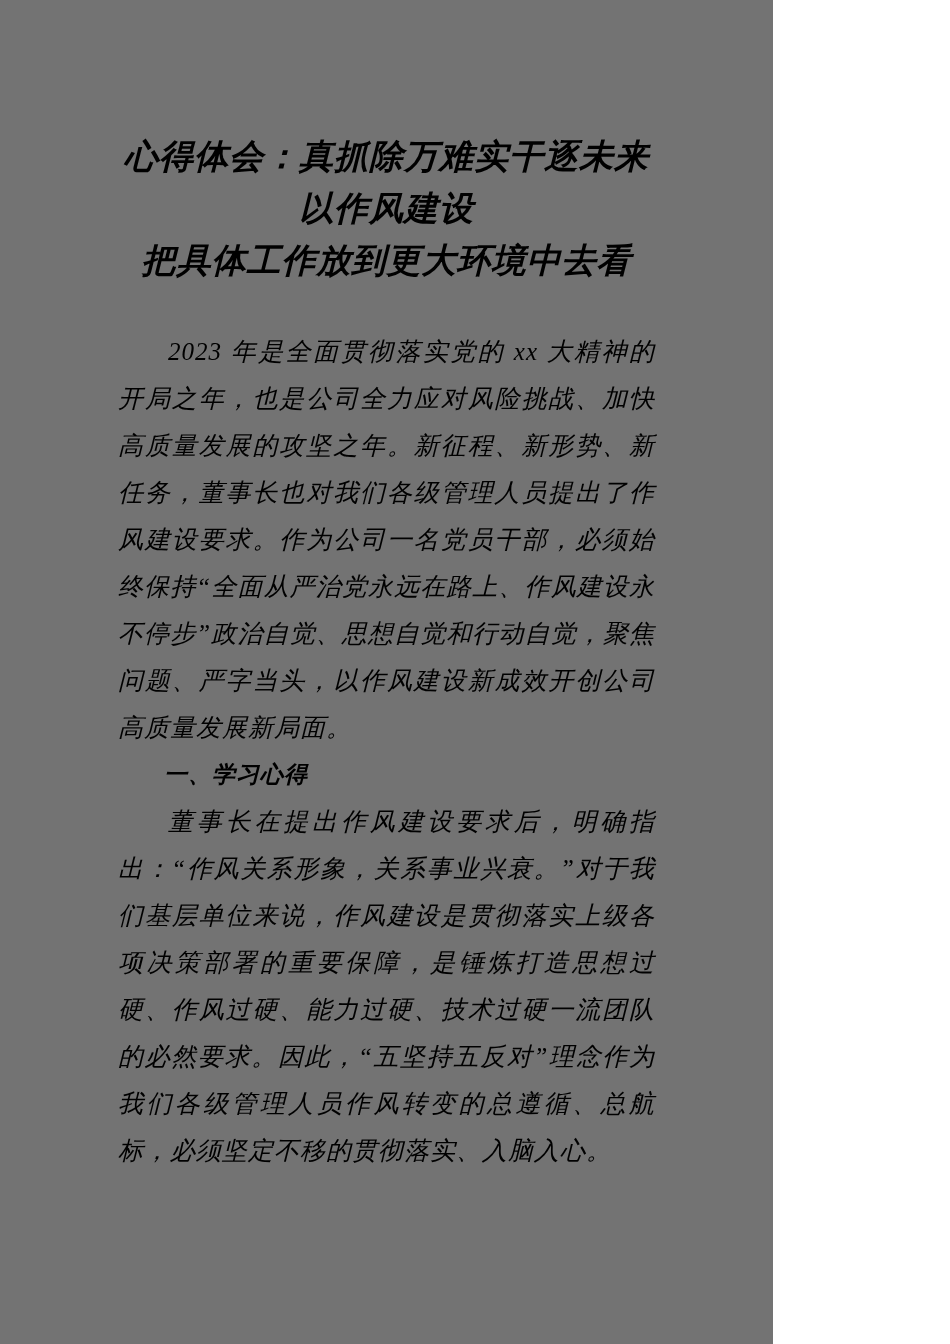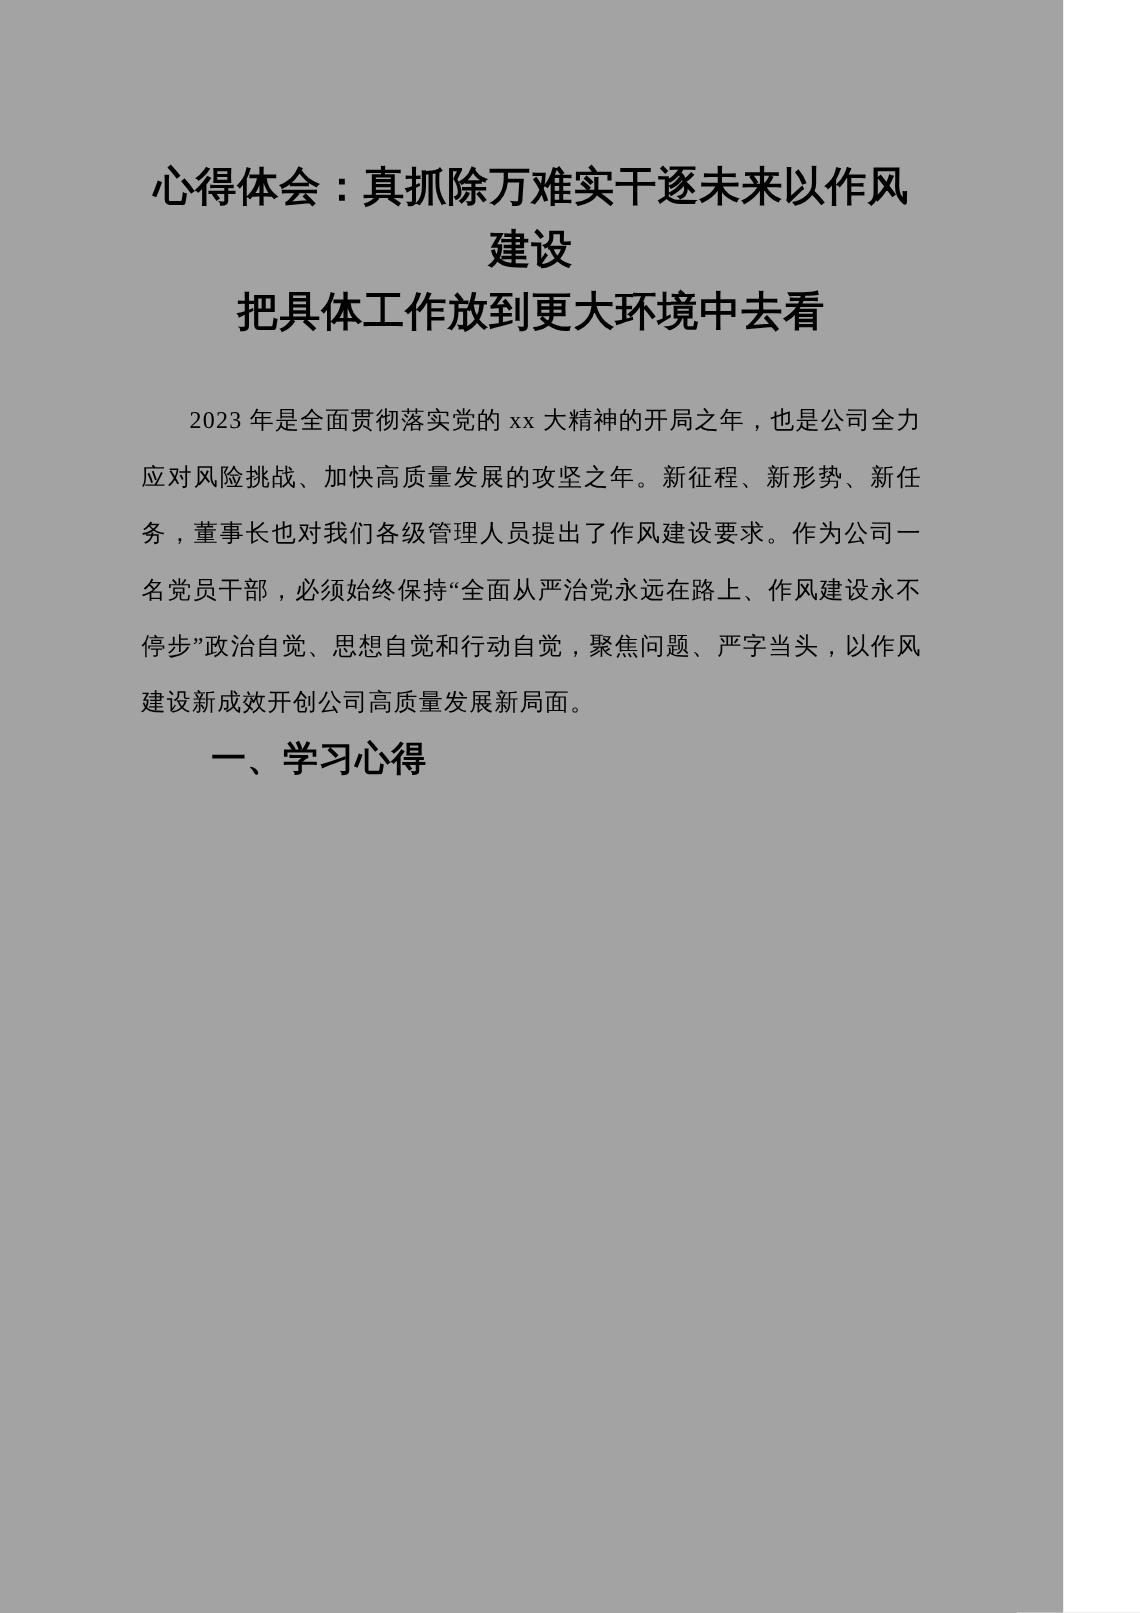--- a/index.html
+++ b/index.html
@@ -6,47 +6,48 @@
   html, body { margin: 0; padding: 0; }
   body {
     width: 950px;
     height: 1344px;
     background: #ffffff;
     color: #000000;
     font-family: "Liberation Serif", "DejaVu Serif", serif;
     overflow: hidden;
   }
   .page {
-    width: 886px;
+    width: 773px;
     height: 1344px;
     padding: 130px 118px 0 118px;
-    background: #a3a3a3;
+    background: #737373;
+    font-style: italic;
   }
   .doc-title {
     margin: 0 0 42px 0;
     text-align: center;
     font-family: "Liberation Sans", "DejaVu Sans", sans-serif;
     font-weight: bold;
     font-size: 34px;
     line-height: 52px;
     letter-spacing: 1px;
   }
   .title-line { display: block; }
   .para {
     margin: 0;
-    font-size: 20px;
+    font-size: 25px;
     line-height: 47px;
     letter-spacing: 1px;
     text-align: justify;
     text-indent: 2em;
     font-family: "Liberation Serif", "DejaVu Serif", serif;
   }
   .section-heading {
     margin: 0;
-    font-size: 29px;
+    font-size: 23px;
     line-height: 47px;
     letter-spacing: 1px;
     font-weight: bold;
     text-indent: 2em;
     font-family: "Liberation Sans", "DejaVu Sans", sans-serif;
   }
 </style>
 </head>
 <body>
 
@@ -54,15 +55,16 @@
 
   <h1 class="doc-title">
     <span class="title-line">心得体会：真抓除万难实干逐未来以作风建设</span>
     <span class="title-line">把具体工作放到更大环境中去看</span>
   </h1>
 
   <p class="para">2023 年是全面贯彻落实党的 xx 大精神的开局之年，也是公司全力应对风险挑战、加快高质量发展的攻坚之年。新征程、新形势、新任务，董事长也对我们各级管理人员提出了作风建设要求。作为公司一名党员干部，必须始终保持“全面从严治党永远在路上、作风建设永不停步”政治自觉、思想自觉和行动自觉，聚焦问题、严字当头，以作风建设新成效开创公司高质量发展新局面。</p>
 
   <h2 class="section-heading">一、学习心得</h2>
 
+  <p class="para">董事长在提出作风建设要求后，明确指出：“作风关系形象，关系事业兴衰。”对于我们基层单位来说，作风建设是贯彻落实上级各项决策部署的重要保障，是锤炼打造思想过硬、作风过硬、能力过硬、技术过硬一流团队的必然要求。因此，“五坚持五反对”理念作为我们各级管理人员作风转变的总遵循、总航标，必须坚定不移的贯彻落实、入脑入心。</p>
 
 
 </div>
 
 </body></html>

